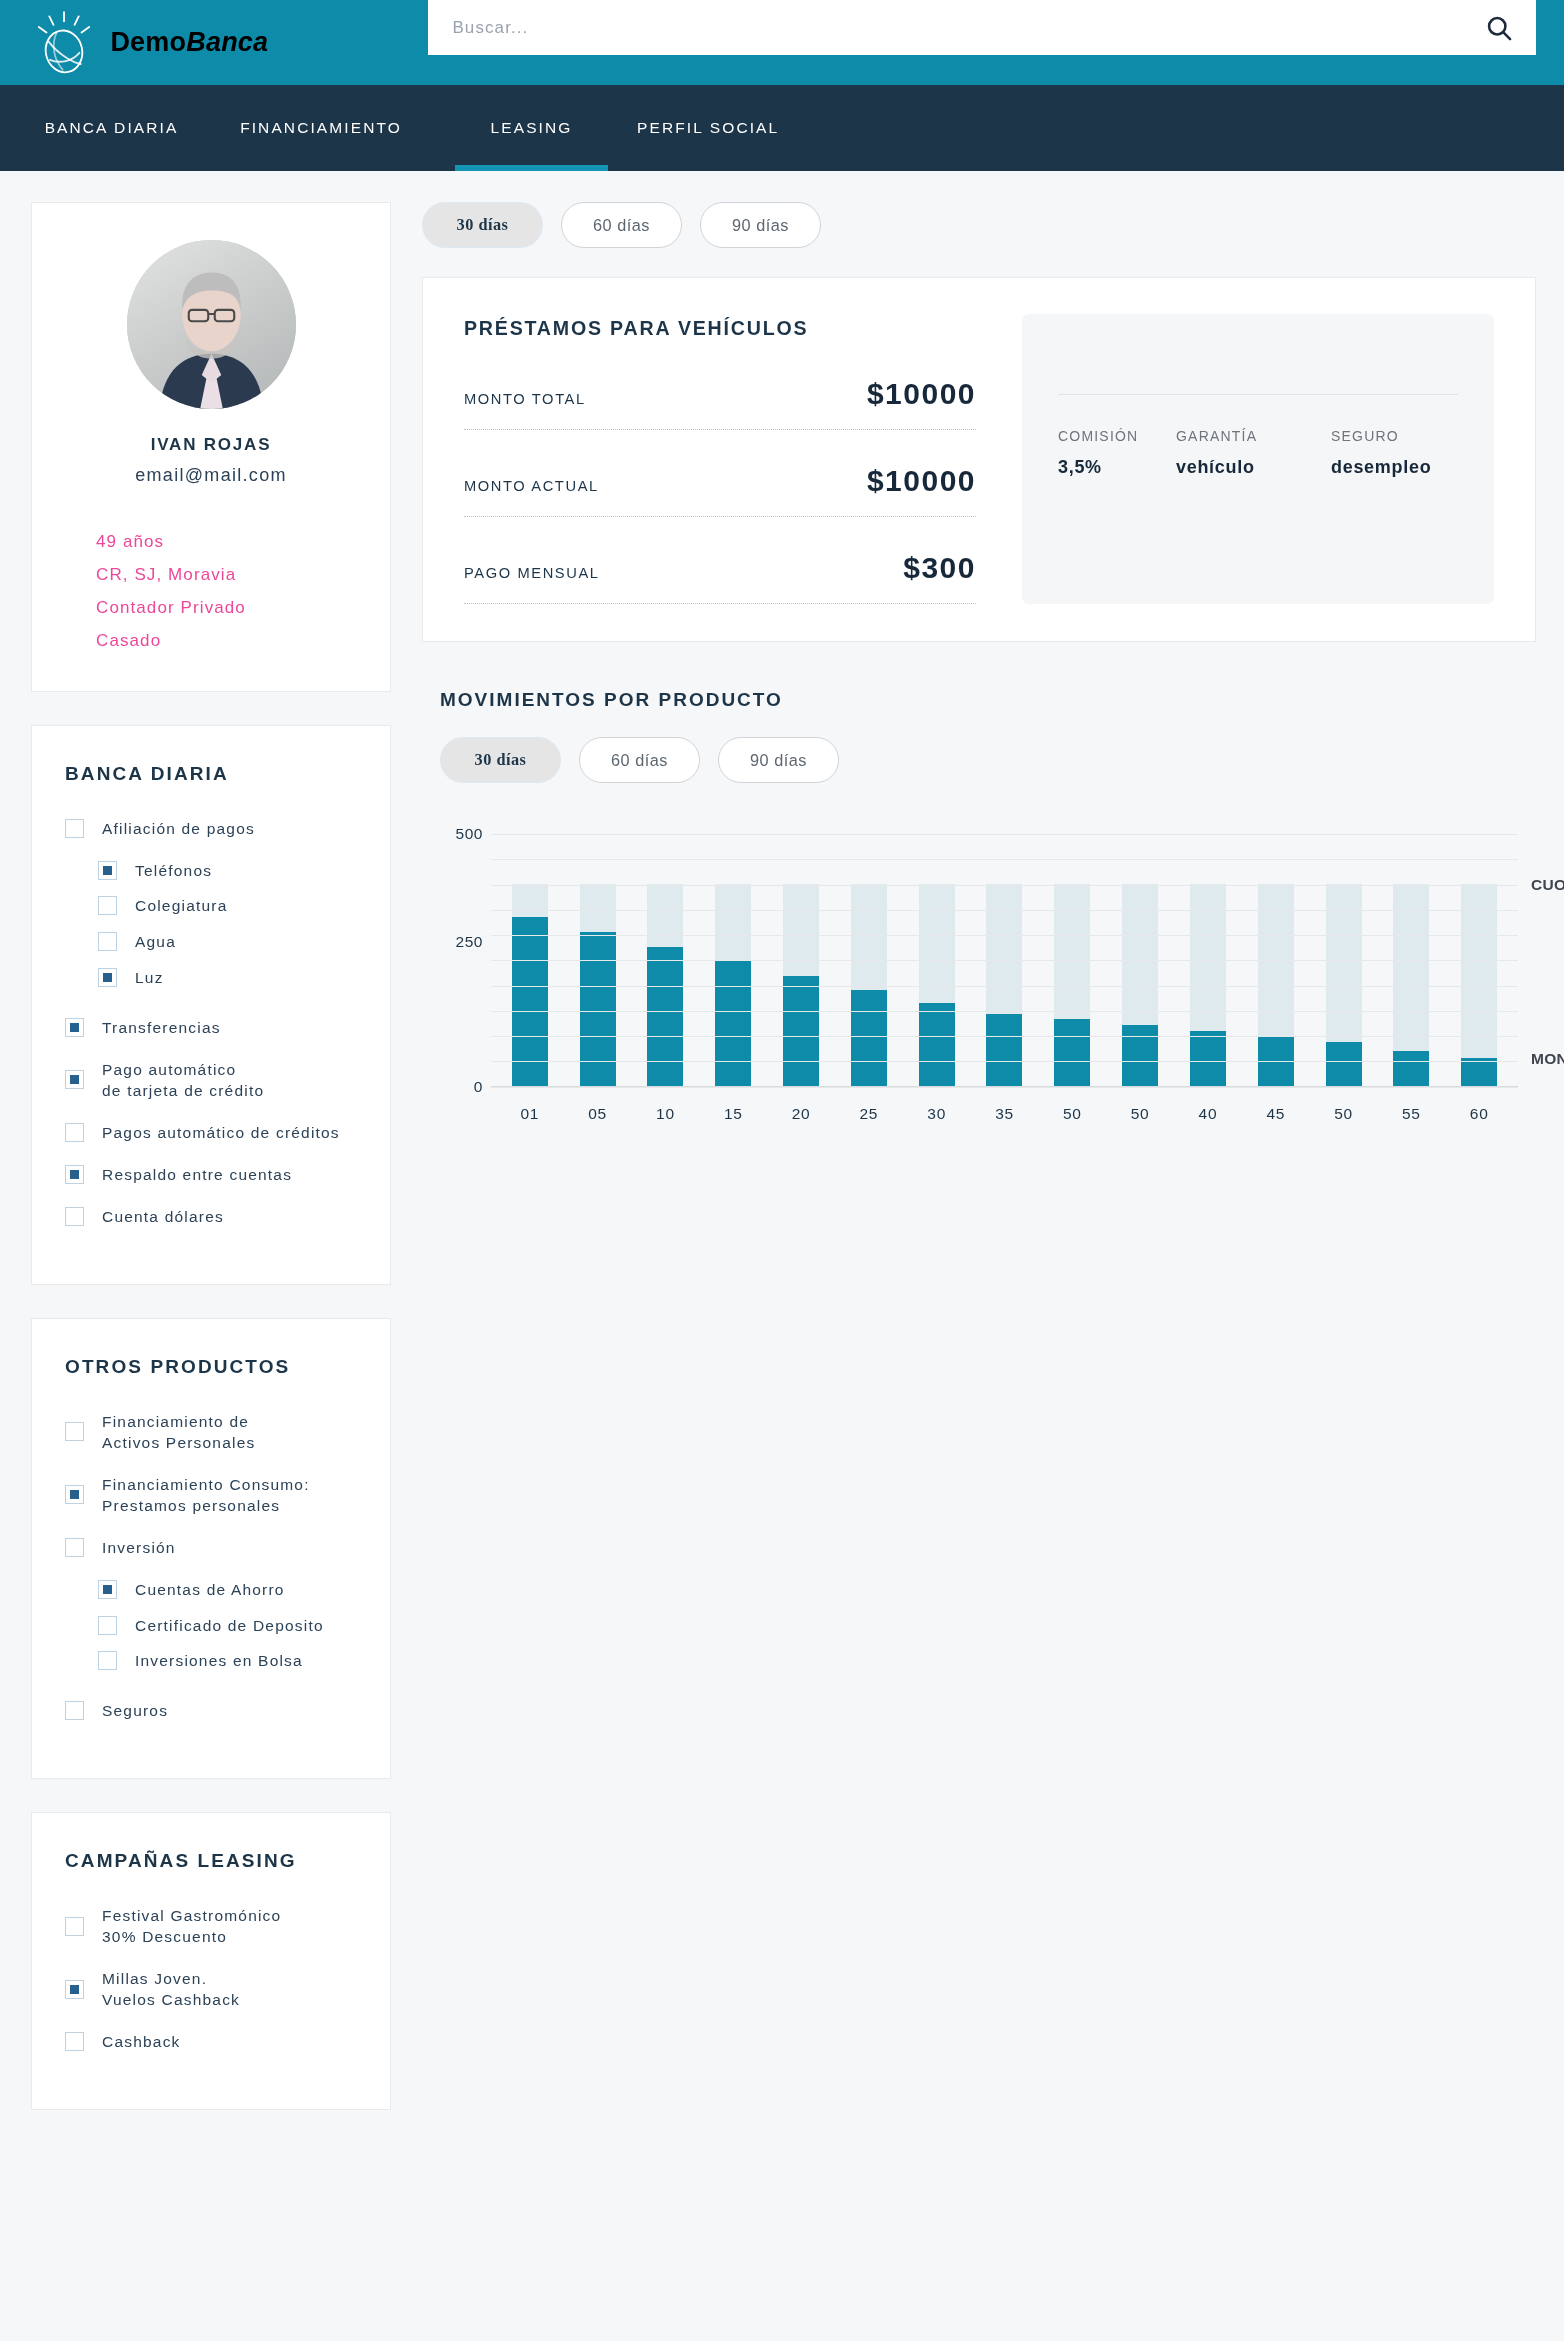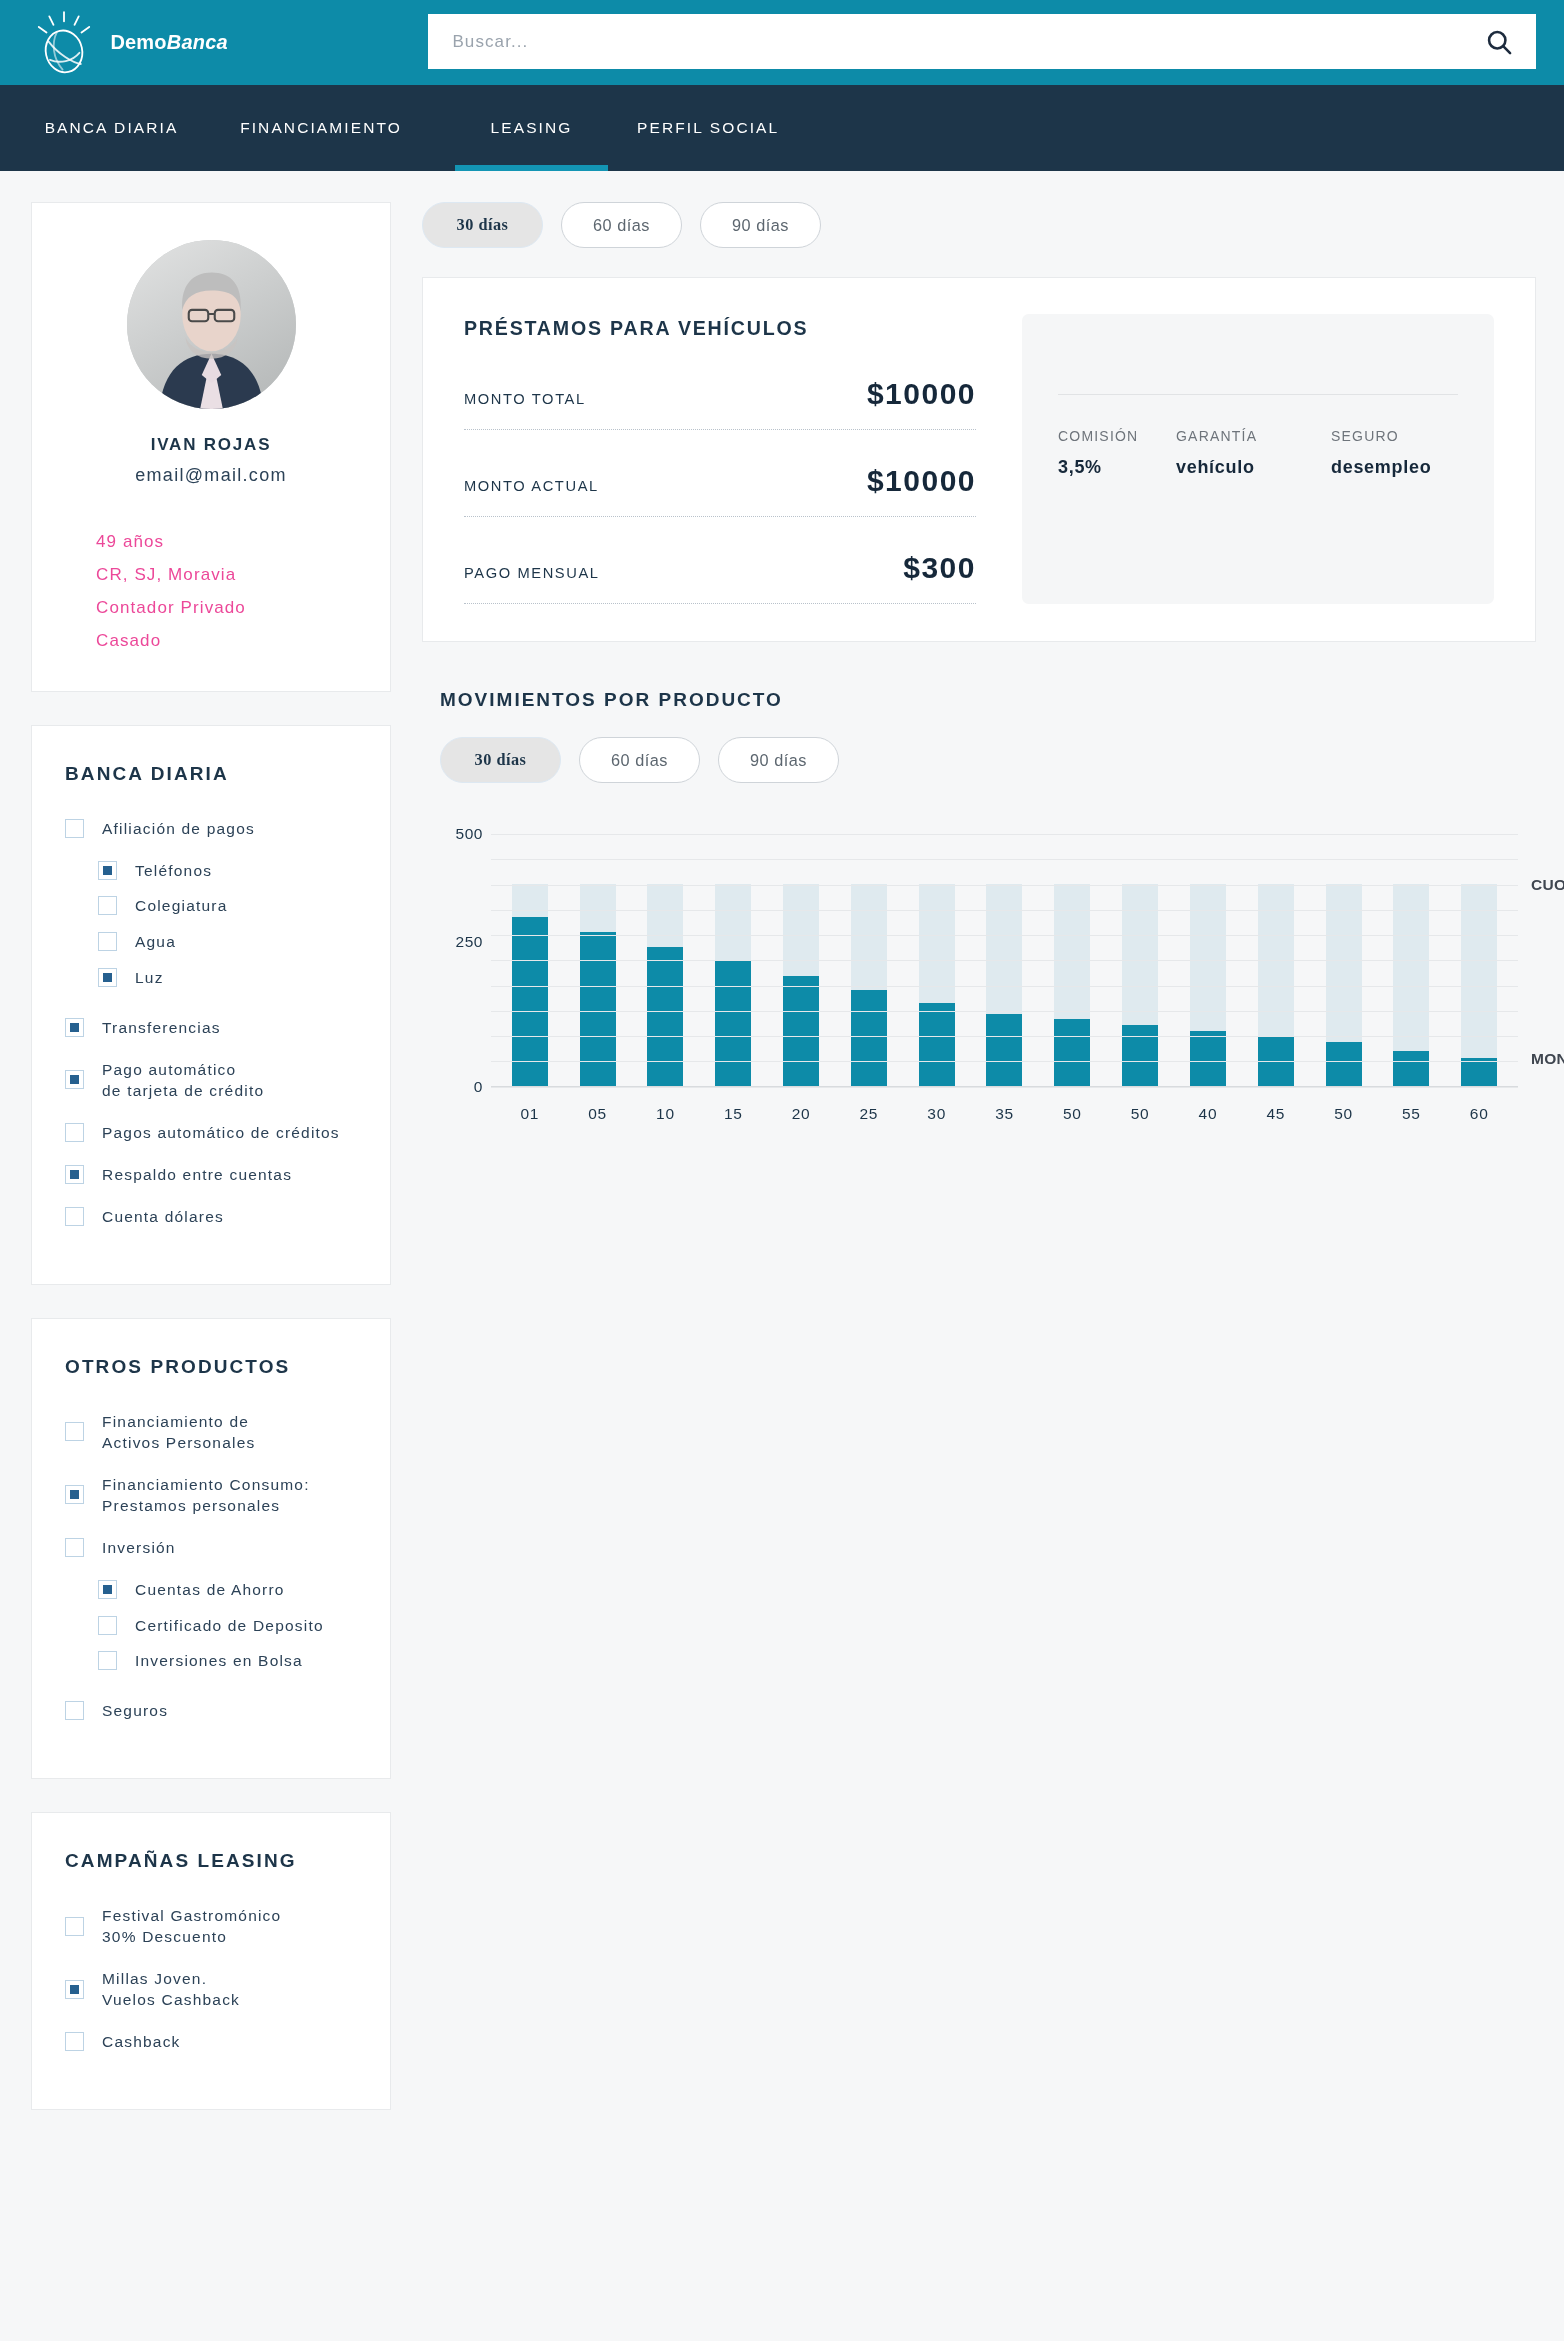--- a/index.html
+++ b/index.html
@@ -16,32 +16,32 @@
     height: 85px;
     background: #0d8ba8;
     display: flex;
     align-items: center;
     padding: 0 0 0 29px;
     position: relative;
   }
   .brand { display: flex; align-items: center; gap: 11.4px; }
   .brand-logo { width: 70px; height: 70px; display: block; }
   .brand-text {
-    font-size: 20px;
-    color: #ffffff;
+    font-size: 27px;
+    color: #000000;
     letter-spacing: 0.2px;
     white-space: nowrap;
   }
   .brand-text .b1 { font-weight: 700; }
   .brand-text .b2 { font-weight: 700; font-style: italic; }
 
   .searchwrap {
     position: absolute;
     left: 428px;
-    top: 14px;
+    top: 0;
     width: 1108px;
     height: 55px;
     background: #ffffff;
     display: flex;
     align-items: center;
     padding: 0 23px 0 24.4px;
   }
   .searchwrap input {
     flex: 1;
     border: 0;

